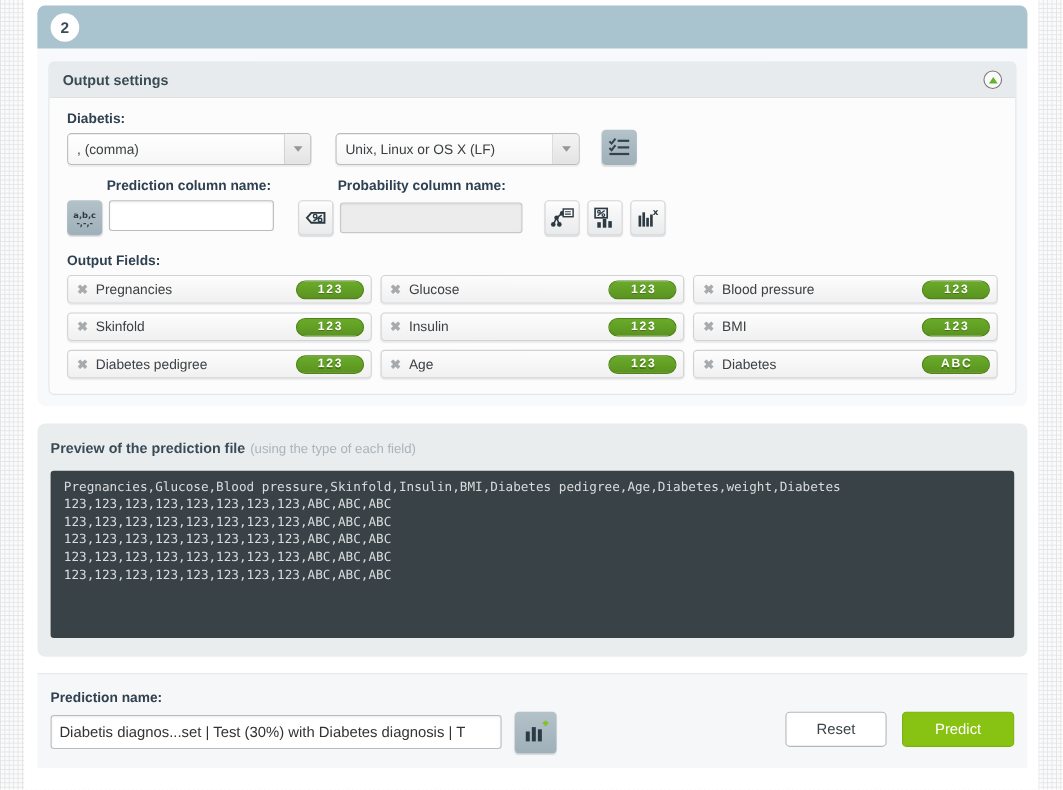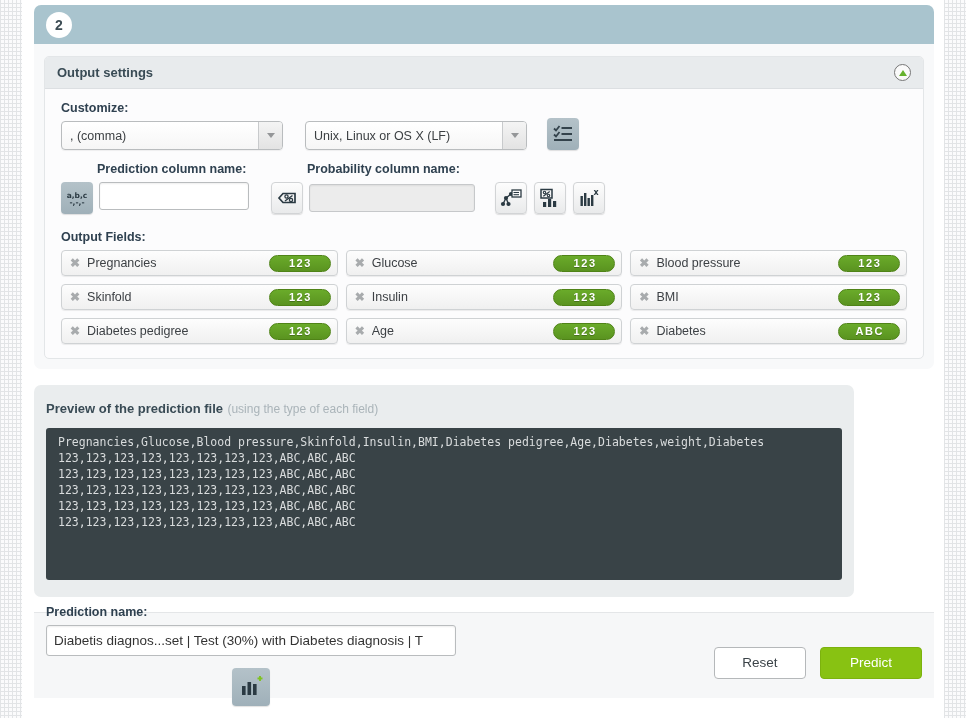--- a/index.html
+++ b/index.html
@@ -223,21 +223,21 @@
     display: flex; align-items: center; justify-content: center;
     text-indent: 1.6px;
     text-shadow: 0 1px 0 rgba(0,0,0,.25);
   }
 
   
   .preview-card {
     position: absolute;
     left: 12px;
     top: 385px;
-    width: 820px;
+    width: 900px;
     height: 212px;
     background: #eaedee;
     border-radius: 7px;
     padding: 14px 12px;
   }
   .preview-title { font-size: 13px; font-weight: bold; color: #394b55; }
   .preview-sub { font-size: 12px; font-weight: normal; color: #aab4b9; }
   .preview-box {
     margin-top: 11px;
     height: 152px;
@@ -261,21 +261,21 @@
     top: 612px;
     width: 900px;
     height: 86px;
     background: #f6f7f8;
     border-top: 1px solid #e4e6e8;
     display: flex;
     align-items: center;
     padding: 0 12px;
   }
   .pname-block { display: flex; flex-direction: column; }
-  .pname-row { display: flex; align-items: center; gap: 12px; flex-direction: column; }
+  .pname-row { display: flex; align-items: center; gap: 12px; }
   .btn {
     height: 32px;
     border-radius: 4px;
     font-size: 13.5px;
     display: flex; align-items: center; justify-content: center;
     cursor: pointer;
     padding: 0 22px;
   }
   .btn-reset {
     background: #ffffff;
@@ -309,21 +309,21 @@
         <div class="panel-head-title">Output settings</div>
         <div class="collapse-icon">
               <i></i>
             </div>
       </div>
 
       <div class="panel-body">
 
         <div class="row">
           <div style="width:222px;">
-            <span class="field-label">Customize:</span>
+            <span class="field-label">Diabetis:</span>
             <div class="sel-wrap">
               <div class="sel-text">, (comma)</div>
               <div class="sel-btn">
                     <i></i>
                   </div>
             </div>
           </div>
 
           <div style="width:222px; margin-left:22px;">
             <div class="sel-wrap">

